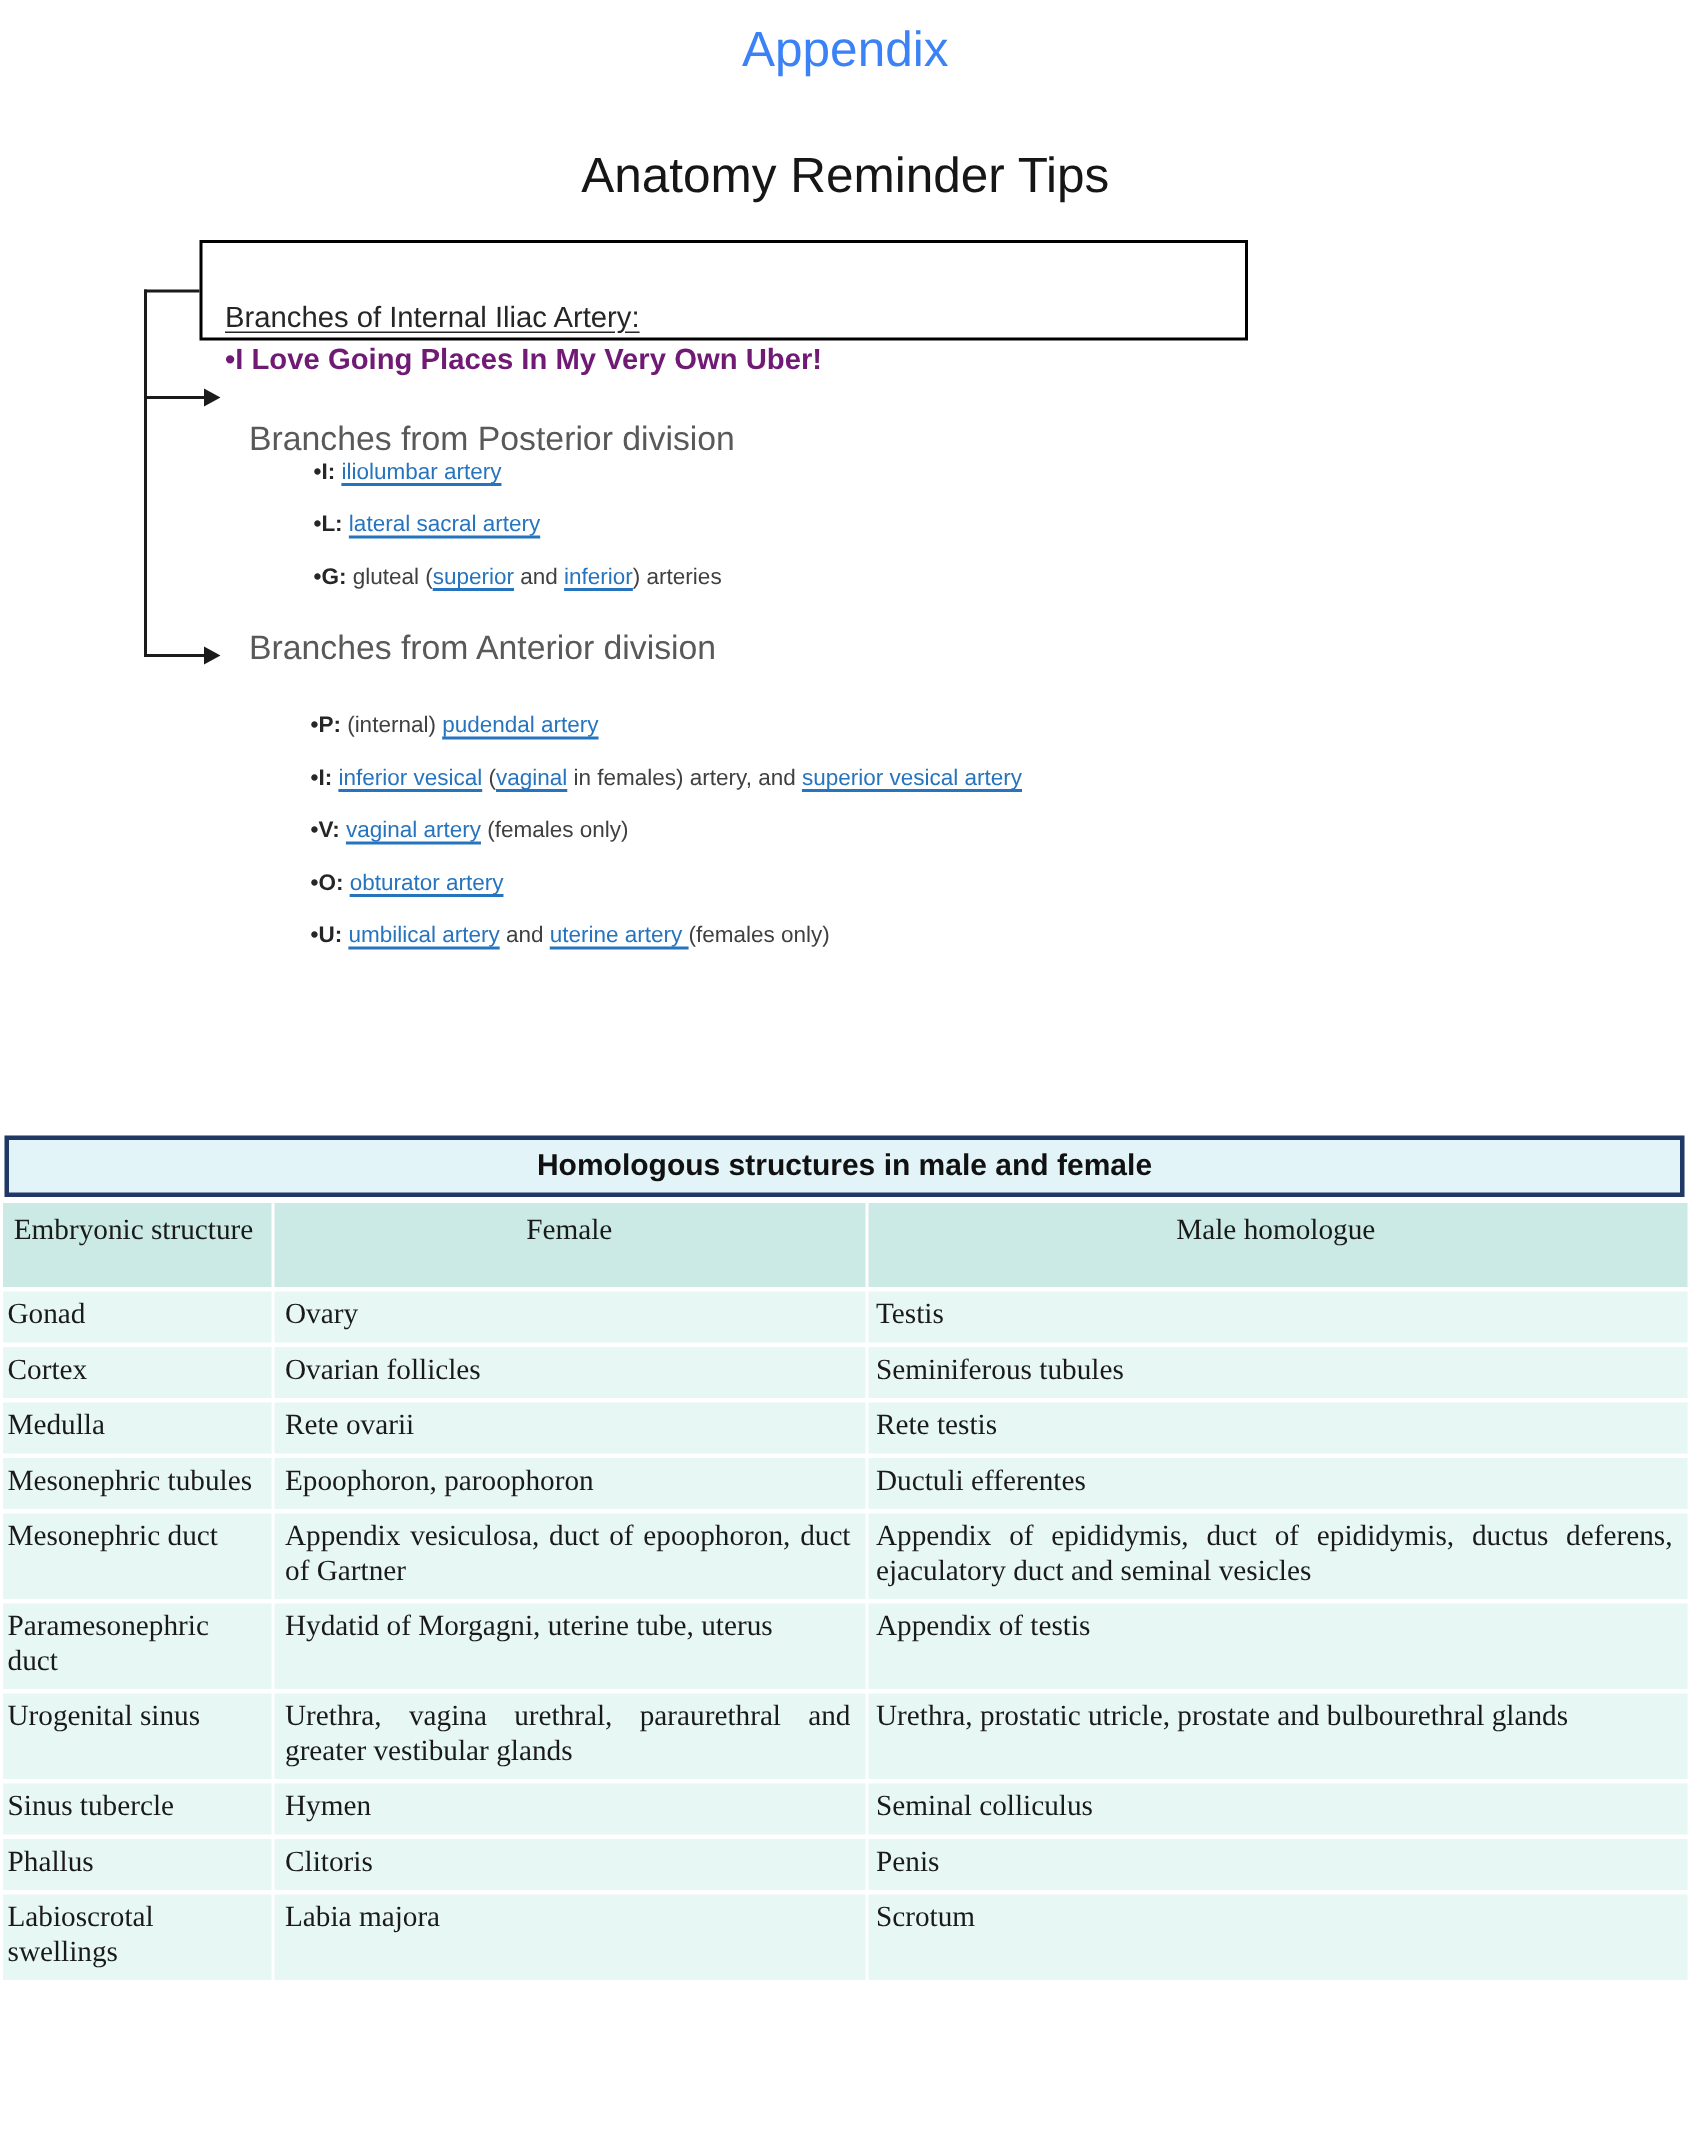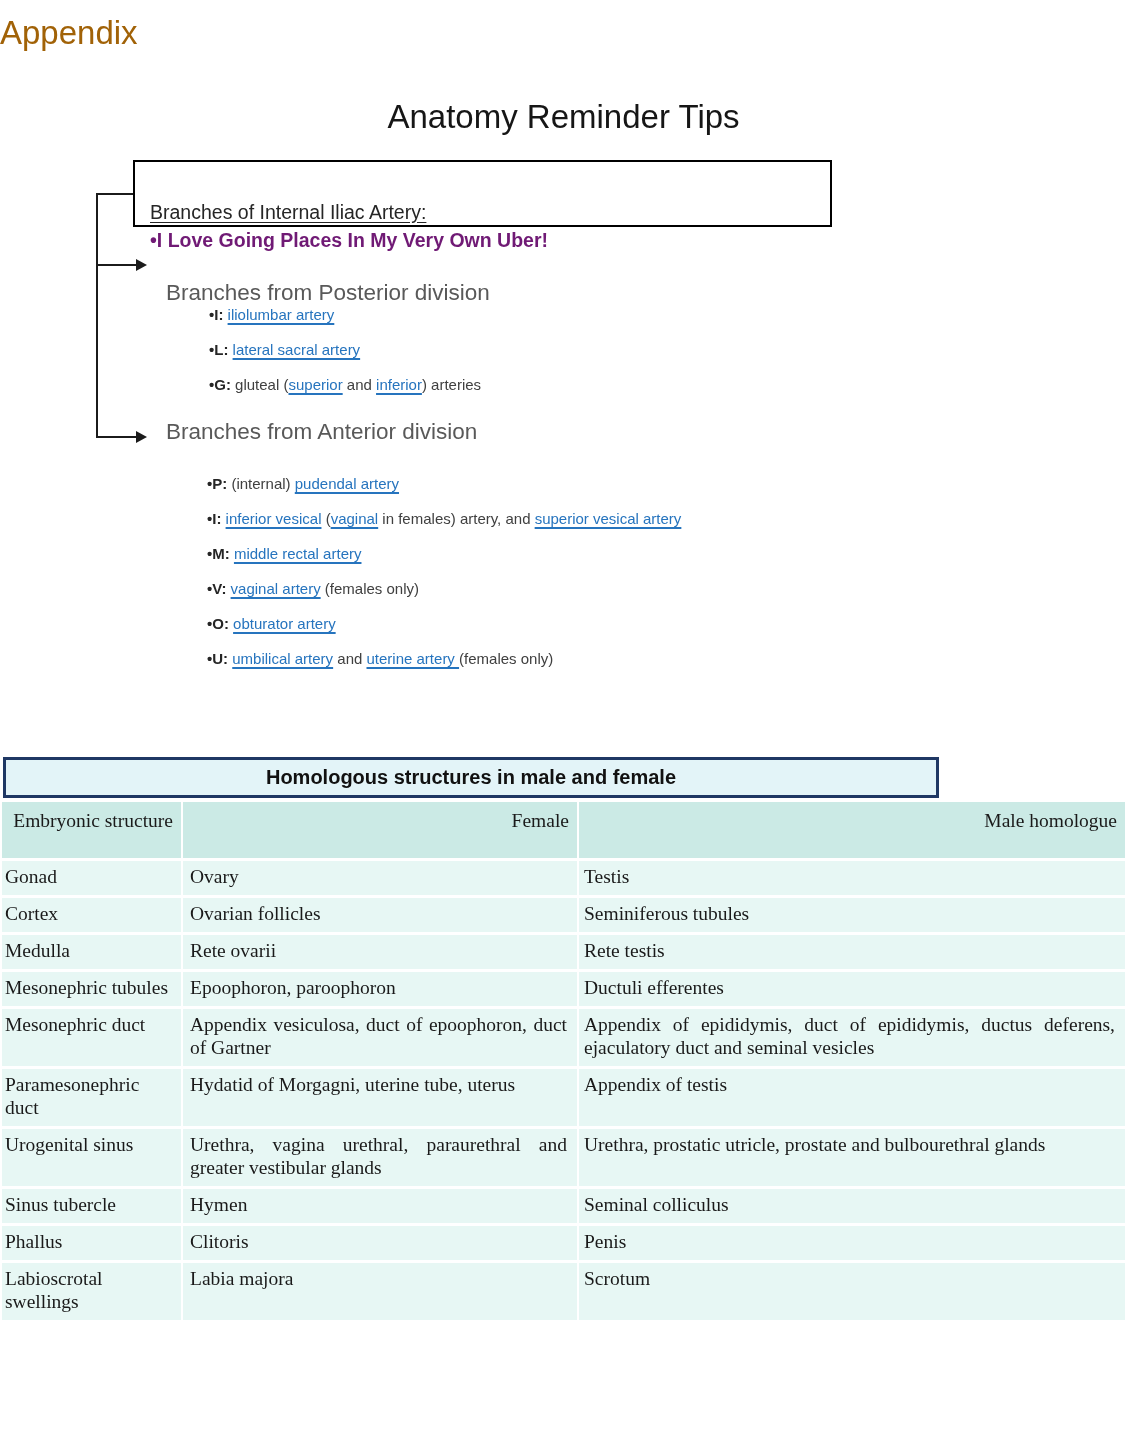--- a/index.html
+++ b/index.html
@@ -13,22 +13,22 @@
   *{margin:0;padding:0;box-sizing:border-box;}
   html,body{background:#ffffff;}
   .page{
     position:relative;
     width:1127px;height:1436px;
     background:#ffffff;
     overflow:hidden;
     font-family:"Liberation Sans",sans-serif;
   }
   
-  .title{position:absolute;top:14px;left:0;width:100%;
-    font-size:33px;font-weight:400;color:#a16207;}
+  .title{position:absolute;top:14px;left:0;width:100%;text-align:center;
+    font-size:33px;font-weight:400;color:#3b82f6;}
   .subtitle{position:absolute;top:78px;left:0;width:100%;text-align:center;
     font-size:33px;font-weight:400;color:#161616;margin-top:20px;}
   
   .mn-box{position:absolute;left:133px;top:160px;width:699px;height:67px;
     border:2px solid #000;padding:4px 10px 0 15px;background:#fff;}
   .mn-box-heading{font-size:19.5px;line-height:28px;color:#262626;
     text-decoration:underline;text-underline-offset:3px;margin-top:32px;}
   .mn-box-mnemonic{font-size:19.5px;line-height:29px;color:#701a75;font-weight:700;}
   
   .tree-v{position:absolute;left:96px;top:193px;width:2px;height:245px;background:#1b1b1b;}
@@ -44,29 +44,29 @@
   .division-anterior{top:419px;}
   
   .mn-list{position:absolute;font-size:15px;line-height:35px;color:#404040;}
   .mn-list-posterior{left:209px;top:297px;width:700px;}
   .mn-list-anterior{left:207px;top:466px;width:690px;}
   .seg-b{font-weight:700;color:#262626;}
   .seg-t{color:#404040;}
   .lnk{color:var(--link);text-decoration:underline;text-underline-offset:3px;
     text-decoration-thickness:1.5px;cursor:pointer;}
   
-  .tbl-title-box{position:absolute;left:3px;top:757px;width:936px;height:41px;
+  .tbl-title-box{position:absolute;left:3px;top:757px;width:1120px;height:41px;
     border:3px solid var(--table-border);background:var(--table-title-bg);
     display:flex;align-items:center;justify-content:center;}
   .tbl-title{font-size:20px;font-weight:700;color:#111;}
   .homol-table{position:absolute;left:0;top:799px;width:1127px;
     border-collapse:separate;border-spacing:2px 3px;table-layout:fixed;
     font-family:"Liberation Serif",serif;font-size:19.5px;color:#1a1a1a;}
   .homol-table th{
-    background:var(--table-header-bg);font-weight:400;text-align:right;vertical-align:top;
+    background:var(--table-header-bg);font-weight:400;text-align:center;vertical-align:top;
     padding:6px 8px 6px 4px;height:56px;line-height:26px;}
   .homol-table td{
     background:var(--table-row-bg);vertical-align:top;
     padding:4px 10px 7px 4px;line-height:23px;}
   .homol-table th:first-child,.homol-table td:first-child{padding-left:3px;}
   .homol-table th:nth-child(2),.homol-table td:nth-child(2){padding-left:7px;}
   .homol-table th:nth-child(3),.homol-table td:nth-child(3){padding-left:5px;}
   .homol-table td:nth-child(2),.homol-table td:nth-child(3){text-align:justify;}
 </style>
 </head>
@@ -95,21 +95,20 @@
   <div class="mn-list mn-list-posterior">
       <p><span class="seg-b">•I: </span><a class="lnk" href="#">iliolumbar artery</a></p>
       <p><span class="seg-b">•L: </span><a class="lnk" href="#">lateral sacral artery</a></p>
       <p><span class="seg-b">•G: </span><span class="seg-t">gluteal (</span><a class="lnk" href="#">superior</a><span class="seg-t"> and </span><a class="lnk" href="#">inferior</a><span class="seg-t">) arteries</span></p>
     </div>
 
   <div class="division division-anterior">Branches from Anterior division</div>
   <div class="mn-list mn-list-anterior">
       <p><span class="seg-b">•P: </span><span class="seg-t">(internal) </span><a class="lnk" href="#">pudendal artery</a></p>
       <p><span class="seg-b">•I: </span><a class="lnk" href="#">inferior vesical</a><span class="seg-t"> (</span><a class="lnk" href="#">vaginal</a><span class="seg-t"> in females) artery, and </span><a class="lnk" href="#">superior vesical artery</a></p>
-      <p><span class="seg-b">•M: </span><a class="lnk" href="#">middle rectal artery</a></p>
       <p><span class="seg-b">•V: </span><a class="lnk" href="#">vaginal artery</a><span class="seg-t"> (females only)</span></p>
       <p><span class="seg-b">•O: </span><a class="lnk" href="#">obturator artery</a></p>
       <p><span class="seg-b">•U: </span><a class="lnk" href="#">umbilical artery</a><span class="seg-t"> and </span><a class="lnk" href="#">uterine artery </a><span class="seg-t">(females only)</span></p>
     </div>
 
   <div class="tbl-title-box">
     <span class="tbl-title">Homologous structures in male and female</span>
   </div>
 
   <table class="homol-table">

